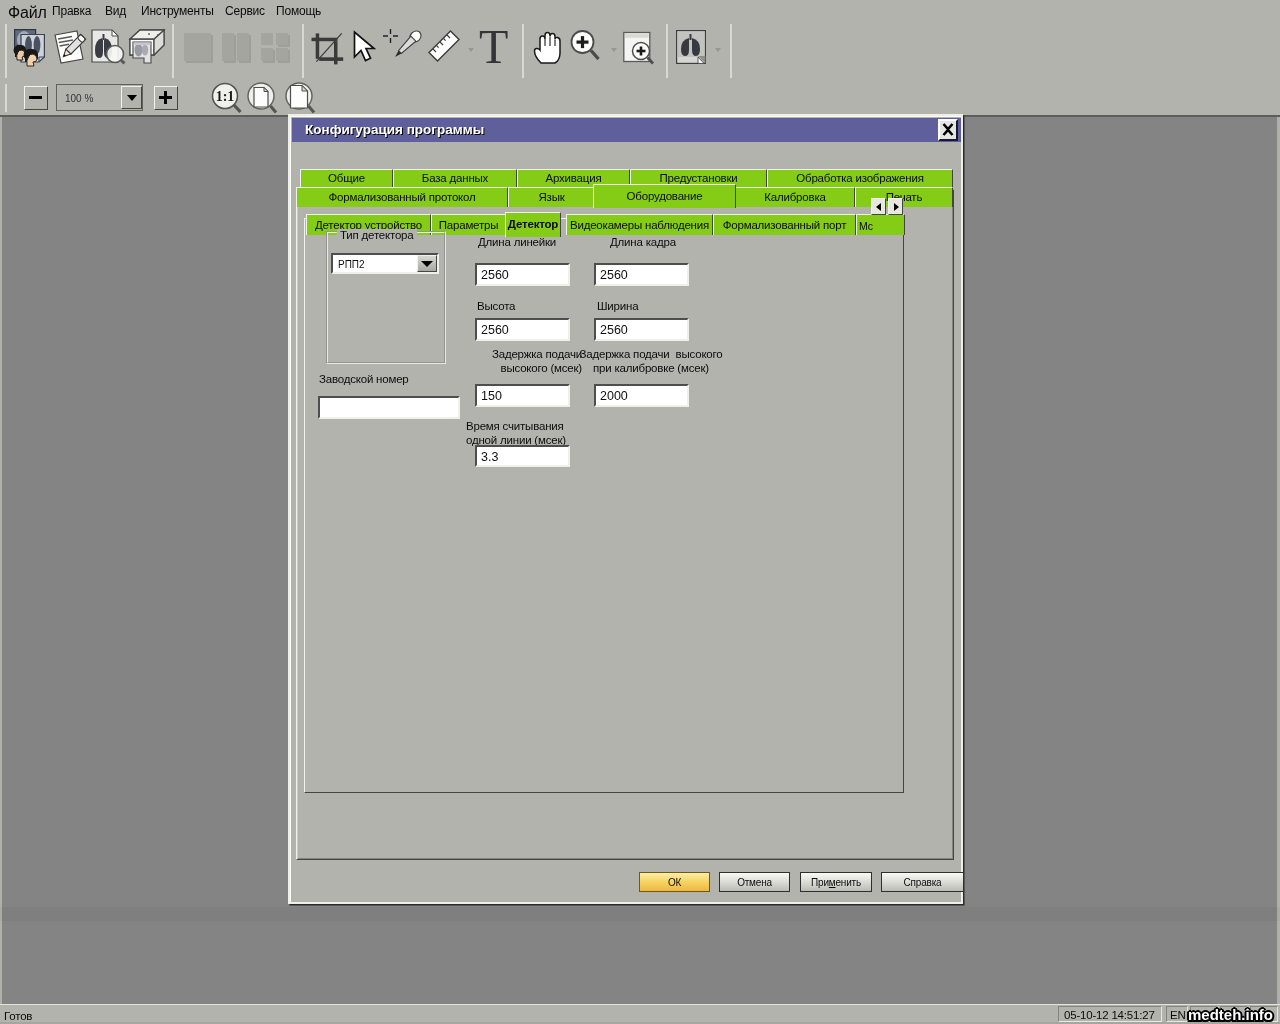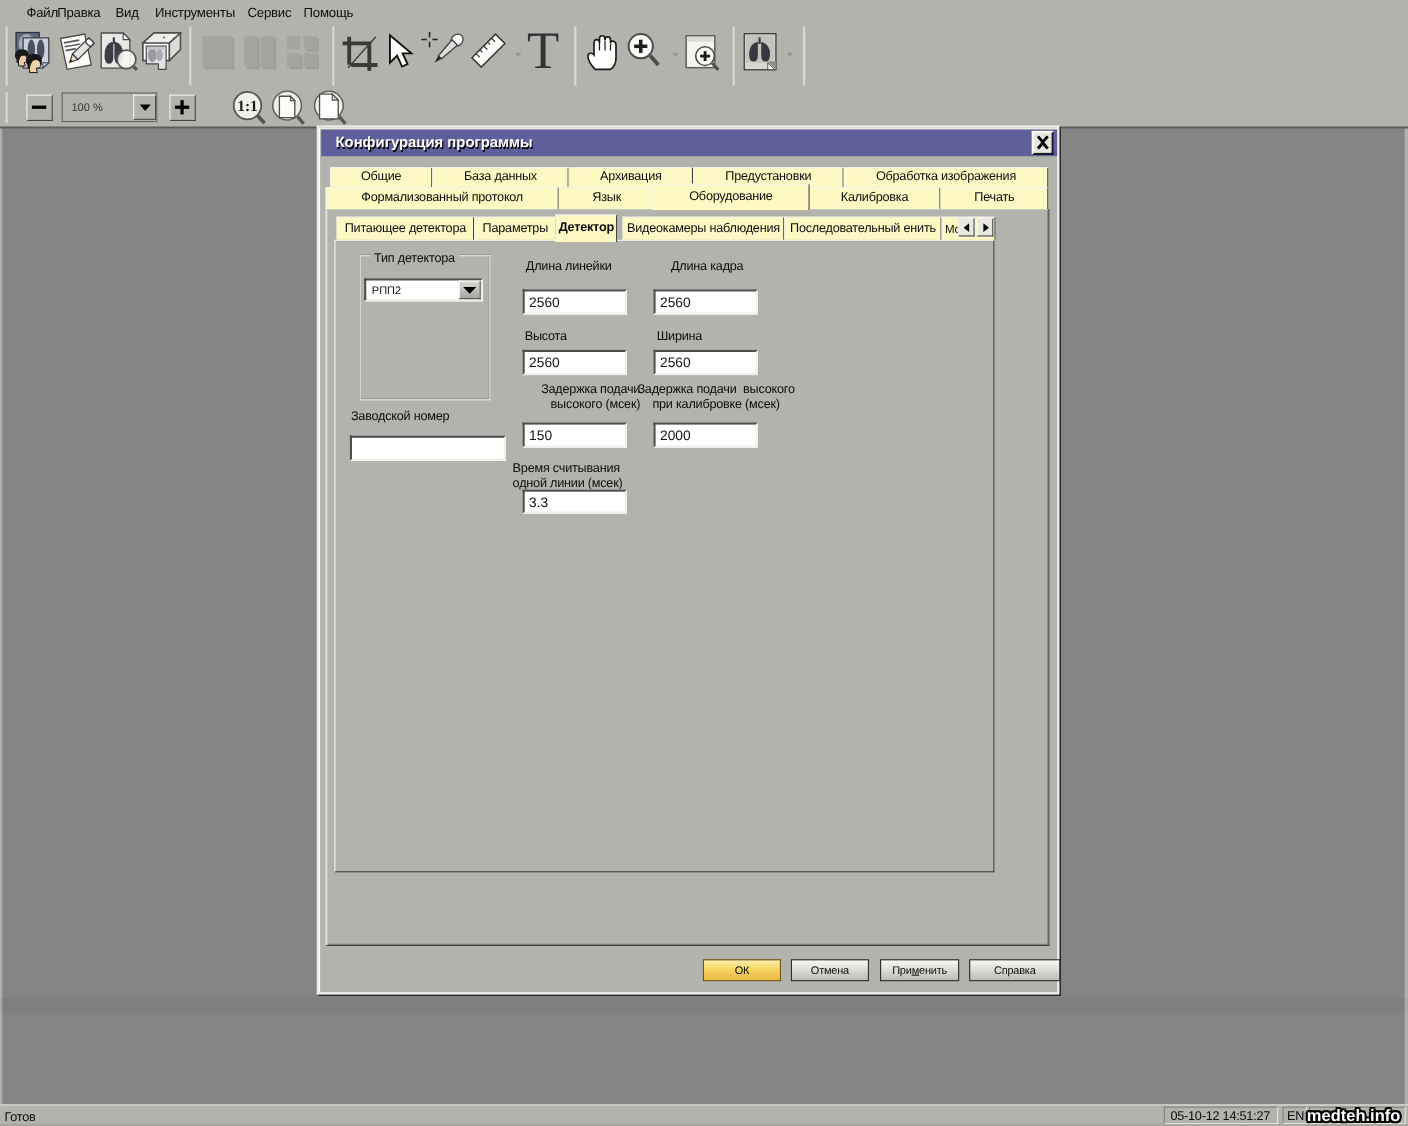--- a/index.html
+++ b/index.html
@@ -1,30 +1,30 @@
 <!DOCTYPE html>
 <html><head><meta charset="utf-8">
 <style>
 html,body{margin:0;padding:0;}
 *{-webkit-font-smoothing:antialiased;}
 body{width:1280px;height:1024px;overflow:hidden;position:relative;background:#848484;font-family:"Liberation Sans",sans-serif;}
 div,span{position:absolute;box-sizing:border-box;}
 svg{position:absolute;overflow:visible;}
 .lbl{font-size:11.5px;color:#0c0c0c;letter-spacing:-0.2px;white-space:nowrap;}
 .inp{background:#fff;border:2px solid;border-color:#4e4e4e #f0f0ea #f0f0ea #4e4e4e;font-size:12.5px;color:#101010;padding:3px 0 0 4px;white-space:nowrap;}
-.tab{background:#fef9c3;border-top:1.5px solid #f2f2ec;border-left:1.5px solid #f2f2ec;border-right:1.5px solid #454545;text-align:center;font-size:11.5px;color:#0c0c0c;letter-spacing:-0.2px;white-space:nowrap;overflow:hidden;}
+.tab{background:#84cc16;border-top:1.5px solid #f2f2ec;border-left:1.5px solid #f2f2ec;border-right:1.5px solid #454545;text-align:center;font-size:11.5px;color:#0c0c0c;letter-spacing:-0.2px;white-space:nowrap;overflow:hidden;margin-top:17px;}
 .raised{background:#b3b3ad;border:1.5px solid;border-color:#f2f2ec #454545 #454545 #f2f2ec;}
 .btn{border:1px solid #2f2f2f;background:linear-gradient(180deg,#fafaf6 0%,#e2e2dc 40%,#c5c5bf 85%,#bcbcb6 100%);font-size:10px;letter-spacing:-0.2px;color:#0c0c0c;text-align:center;padding-top:4px;}
 .sep1{width:2px;background:#d9d9d3;}
 </style></head>
 <body>
 
 <div style="left:0;top:0;width:1280px;height:117px;background:#b3b3ad;"></div>
 
-<span class="lbl" style="left:24px;top:4px;font-size:12px;">Файл</span>
+<span class="lbl" style="left:8px;top:4px;font-size:16px;">Файл</span>
 <span class="lbl" style="left:52px;top:4px;font-size:12px;">Правка</span>
 <span class="lbl" style="left:105px;top:4px;font-size:12px;">Вид</span>
 <span class="lbl" style="left:141px;top:4px;font-size:12px;">Инструменты</span>
 <span class="lbl" style="left:225px;top:4px;font-size:12px;">Сервис</span>
 <span class="lbl" style="left:276px;top:4px;font-size:12px;">Помощь</span>
 
 <div class="sep1" style="left:5px;top:24px;height:54px;"></div>
 <div class="sep1" style="left:172px;top:24px;height:54px;"></div>
 <div class="sep1" style="left:302px;top:24px;height:54px;"></div>
 <div class="sep1" style="left:522px;top:24px;height:54px;"></div>
@@ -66,24 +66,24 @@
 <div class="tab" style="left:767px;top:152px;width:186px;height:18px;padding-top:2px;">Обработка изображения</div>
 
 <div class="tab" style="left:296px;top:170px;width:212px;height:20px;padding-top:3px;">Формализованный протокол</div>
 <div class="tab" style="left:508px;top:170px;width:87px;height:20px;padding-top:3px;">Язык</div>
 <div class="tab" style="left:735px;top:170px;width:120px;height:20px;padding-top:3px;">Калибровка</div>
 <div class="tab" style="left:855px;top:170px;width:98px;height:20px;padding-top:3px;">Печать</div>
 <div class="tab" style="left:593px;top:167px;width:143px;height:24px;padding-top:5px;border-bottom:0;">Оборудование</div>
 
 <div class="raised" style="left:304px;top:218px;width:600px;height:575px;"></div>
 
-<div class="tab" style="left:306px;top:197px;width:125px;height:21px;padding-top:4px;">Питающее детектора</div>
+<div class="tab" style="left:306px;top:197px;width:125px;height:21px;padding-top:4px;">Детектор устройство</div>
 <div class="tab" style="left:431px;top:197px;width:75px;height:21px;padding-top:4px;">Параметры</div>
 <div class="tab" style="left:566px;top:197px;width:147px;height:21px;padding-top:4px;">Видеокамеры наблюдения</div>
-<div class="tab" style="left:713px;top:197px;width:143px;height:21px;padding-top:4px;">Последовательный енить</div>
+<div class="tab" style="left:713px;top:197px;width:143px;height:21px;padding-top:4px;">Формализованный порт</div>
 <div class="tab" style="left:856px;top:197px;width:49px;height:21px;padding-top:5px;text-align:left;padding-left:2px;font-size:10.5px;">Мс</div>
 <div class="tab" style="left:505px;top:195px;width:56px;height:25px;padding-top:5px;border-bottom:0;font-weight:bold;">Детектор</div>
 
 <div class="raised" style="left:871px;top:198px;width:15px;height:17px;background:#e8e8e0;"></div>
 <div style="left:876px;top:203px;width:0;height:0;border:4px solid transparent;border-right:5px solid #000;border-left:0;"></div>
 <div class="raised" style="left:888px;top:198px;width:15px;height:17px;background:#e8e8e0;"></div>
 <div style="left:894px;top:203px;width:0;height:0;border:4px solid transparent;border-left:5px solid #000;border-right:0;"></div>
 
 <div style="left:326px;top:231px;width:120px;height:133px;border:2px groove #e8e8e2;"></div>
 <span class="lbl" style="left:337px;top:229px;background:#b3b3ad;padding:0 3px;">Тип детектора</span>

